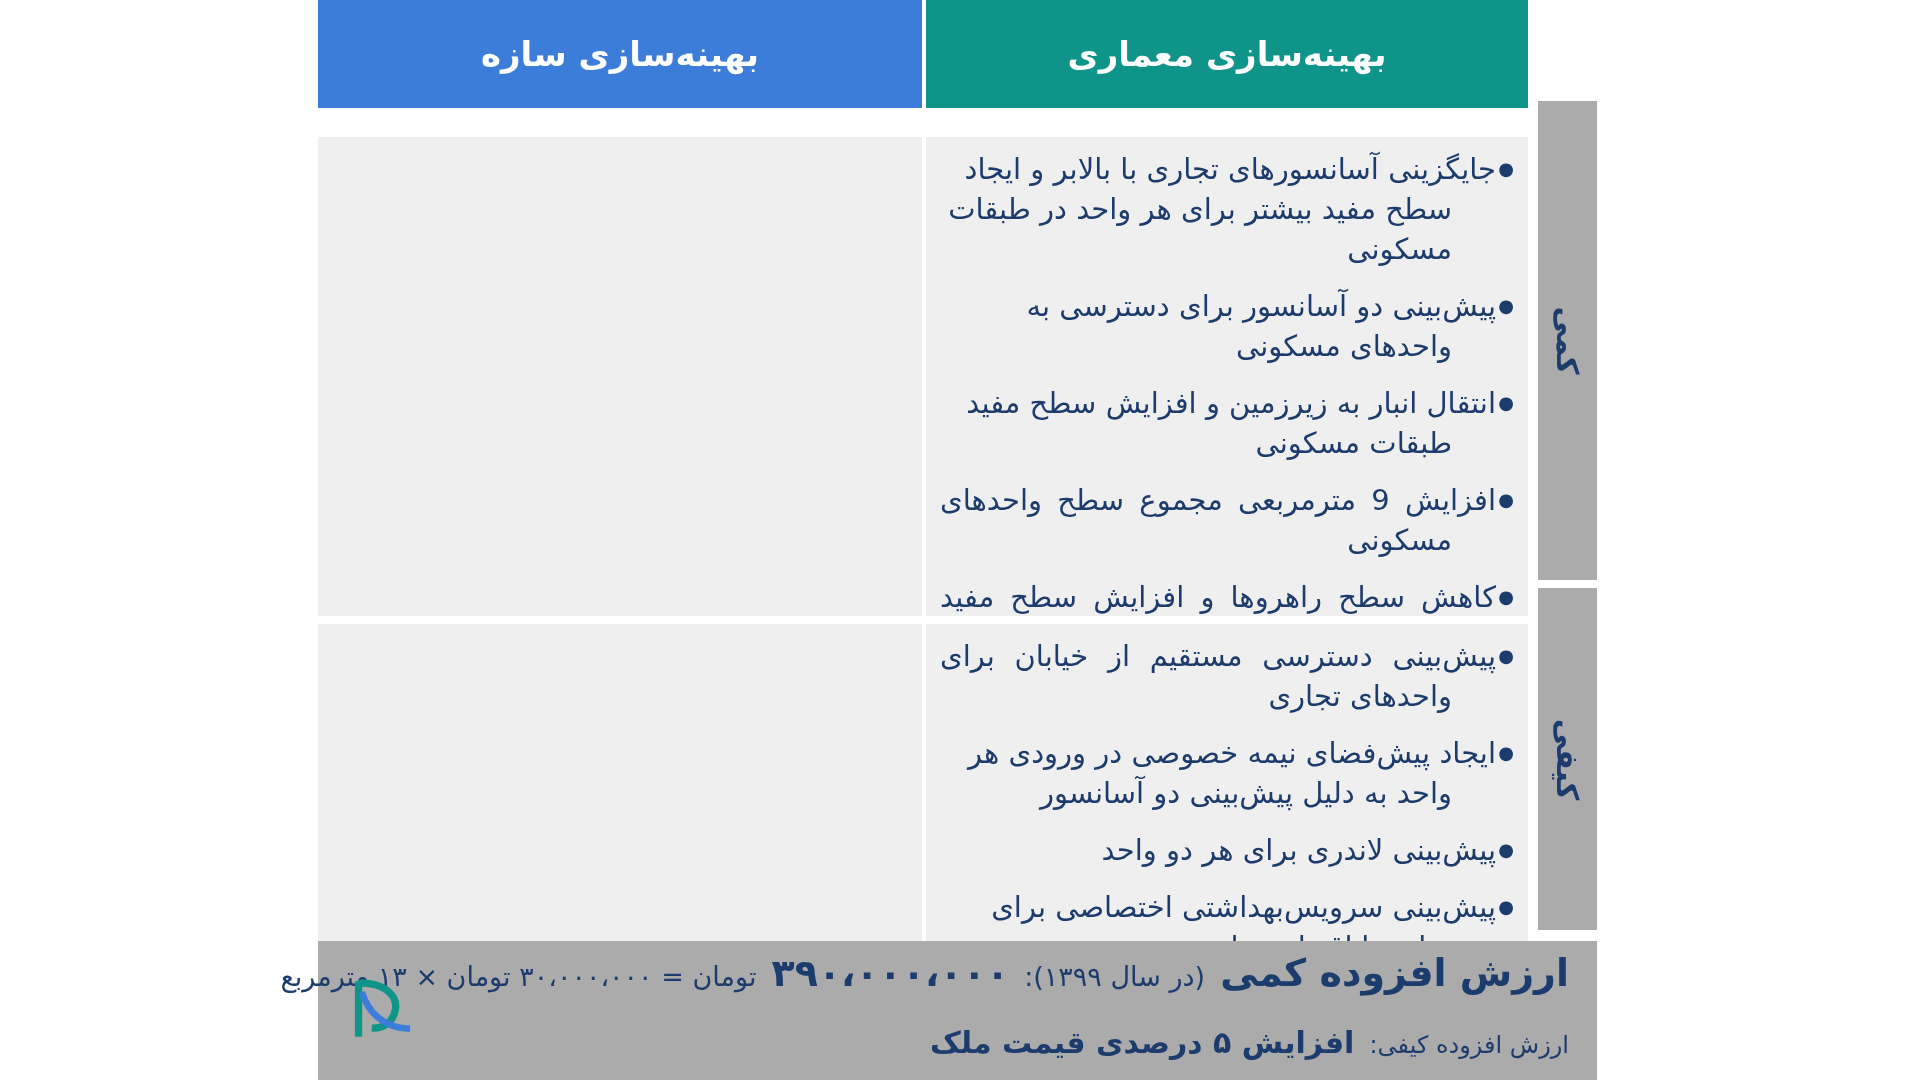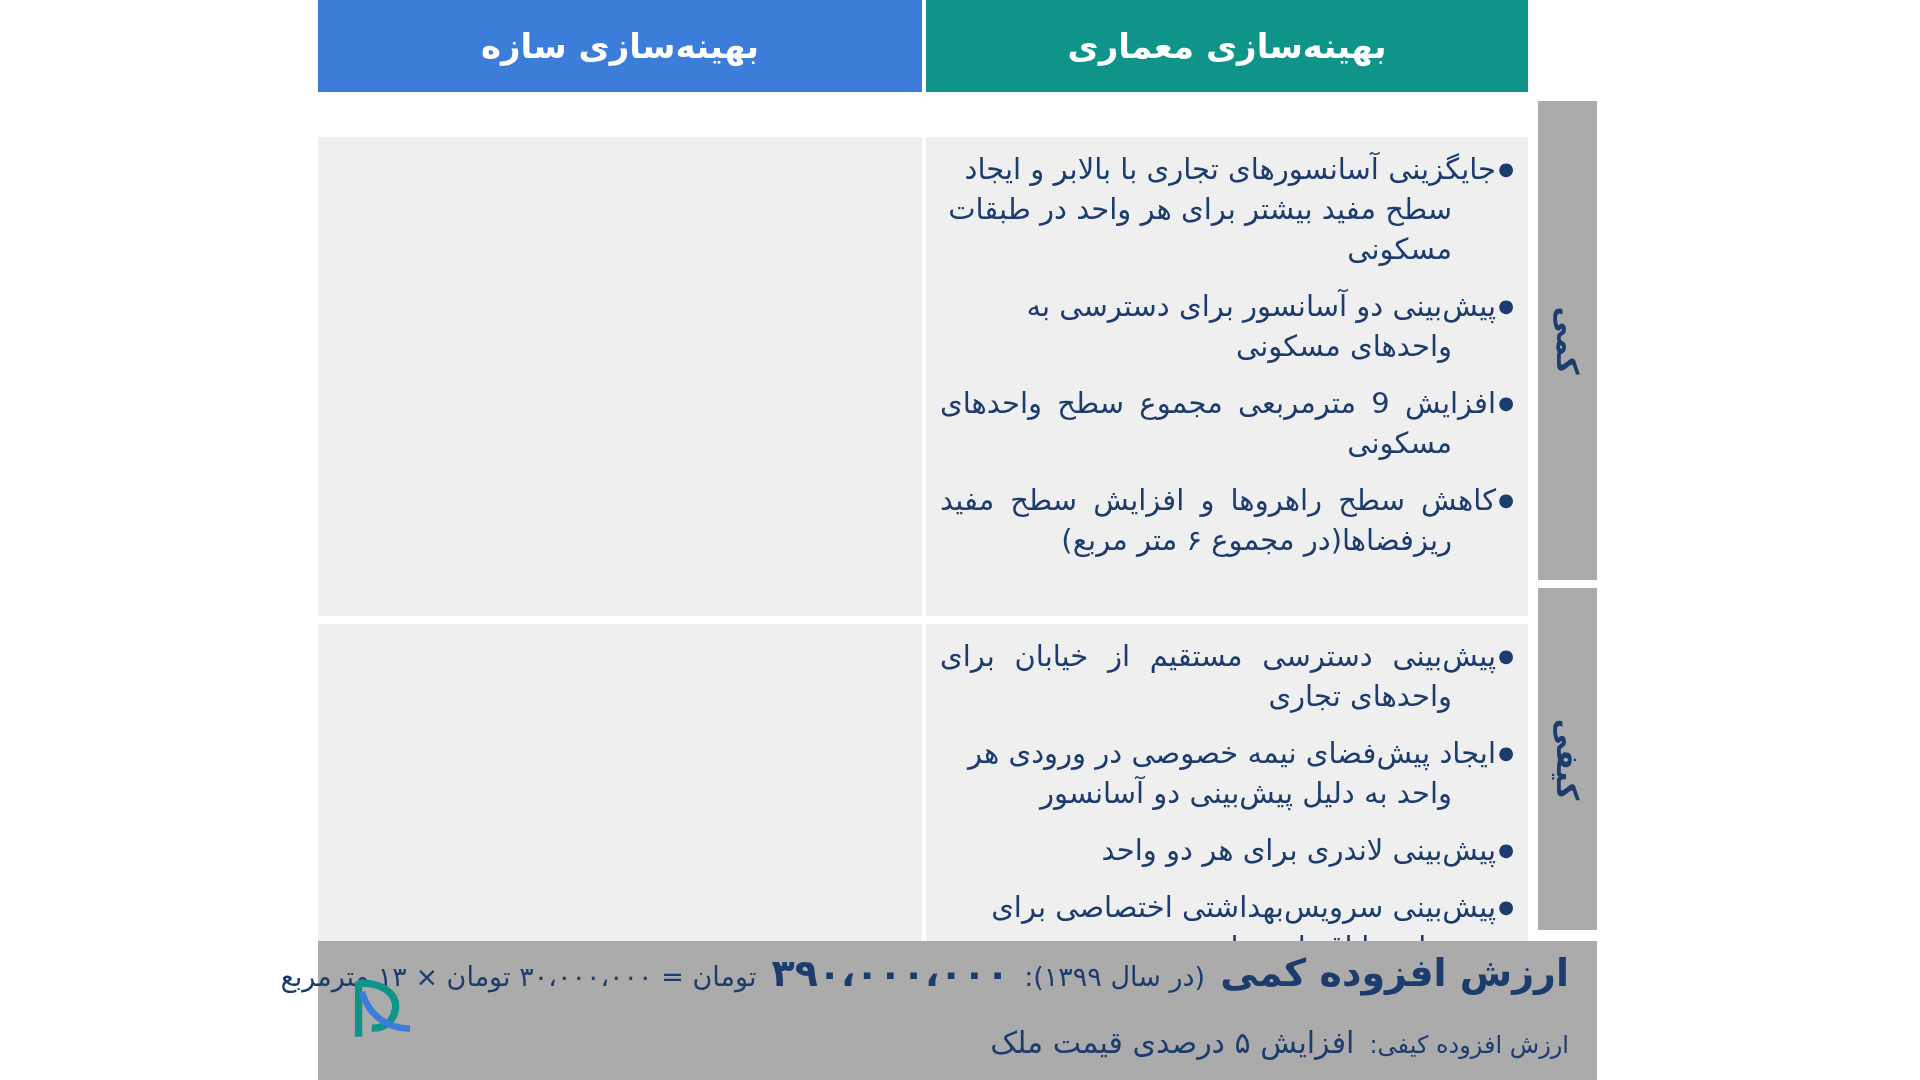--- a/index.html
+++ b/index.html
@@ -3,21 +3,21 @@
 <meta charset="utf-8">
 <style>
   :root{
     --teal:#0F9489; --blue:#3C7DD9; --navy:#1D3C6E;
     --panel:#EFEFEF; --gray:#ABABAB; --white:#FFFFFF;
   }
   *{box-sizing:border-box;margin:0;padding:0;}
   body{background:#fff;font-family:"DejaVu Sans",sans-serif;}
   .page{position:relative;width:1920px;height:1080px;background:var(--white);overflow:hidden;direction:rtl;}
 
-  .hdr{position:absolute;top:0;height:92px;display:flex;align-items:center;justify-content:center;
+  .hdr{position:absolute;top:0;height:108px;display:flex;align-items:center;justify-content:center;
        color:#fff;font-size:34px;font-weight:bold;}
   .hdr-arch{left:926px;width:602px;background:var(--teal);}
   .hdr-struct{left:318px;width:604px;background:var(--blue);}
 
   .panel{position:absolute;background:var(--panel);margin-top:36px;}
   .p-arch-q{left:926px;top:101px;width:602px;height:479px;}
   .p-arch-ql{left:926px;top:588px;width:602px;height:342px;}
   .p-struct-q{left:318px;top:101px;width:604px;height:479px;}
   .p-struct-ql{left:318px;top:588px;width:604px;height:342px;}
 
@@ -40,40 +40,41 @@
                    font-size:30px;font-weight:600;}
 
   .footer{position:absolute;left:318px;top:941px;width:1279px;height:139px;background:var(--gray);
           display:flex;flex-direction:column;justify-content:center;gap:14px;
           padding:6px 28px 6px 120px;color:var(--navy);}
   .fline{text-align:right;white-space:nowrap;line-height:48px;}
   .fline .big{font-size:38px;font-weight:bold;}
   .fline .small{font-size:27px;}
   .fline .seg{margin-inline-end:10px;}
   .fline2 .lbl{font-size:24px;font-weight:normal;}
-  .fline2 .txt{font-size:30px;font-weight:400;text-align:center;}
+  .fline2 .txt{font-size:30px;font-weight:700;text-align:center;}
 
   .logo{position:absolute;left:348px;top:976px;width:66px;height:66px;}
 </style>
 </head>
 <body>
 
 <div class="page">
 
   <div class="hdr hdr-arch">
     <span>بهینه‌سازی معماری</span>
   </div>
   <div class="hdr hdr-struct">
     <span>بهینه‌سازی سازه</span>
   </div>
 
   <div class="panel p-arch-q">
     <ul class="bullets">
       <li>جایگزینی آسانسورهای تجاری با بالابر و ایجاد سطح مفید بیشتر برای هر واحد در طبقات مسکونی</li>
       <li>پیش‌بینی دو آسانسور برای دسترسی به واحدهای مسکونی</li>
+      <li>انتقال انبار به زیرزمین و افزایش سطح مفید طبقات مسکونی</li>
       <li class="justify">افزایش 9 مترمربعی مجموع سطح واحدهای مسکونی</li>
       <li class="justify">کاهش سطح راهروها و افزایش سطح مفید ریزفضاها(در مجموع ۶ متر مربع)</li>
     </ul>
   </div>
 
   <div class="panel p-arch-ql">
     <ul class="bullets">
       <li class="justify">پیش‌بینی دسترسی مستقیم از خیابان برای واحدهای تجاری</li>
       <li>ایجاد پیش‌فضای نیمه خصوصی در ورودی هر واحد به دلیل پیش‌بینی دو آسانسور</li>
       <li>پیش‌بینی لاندری برای هر دو واحد</li>

